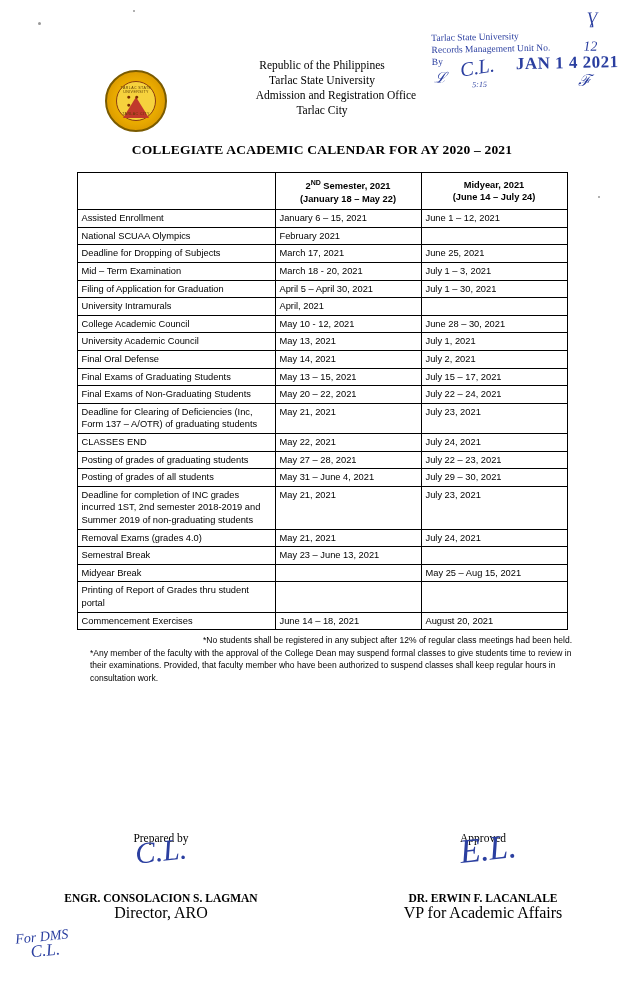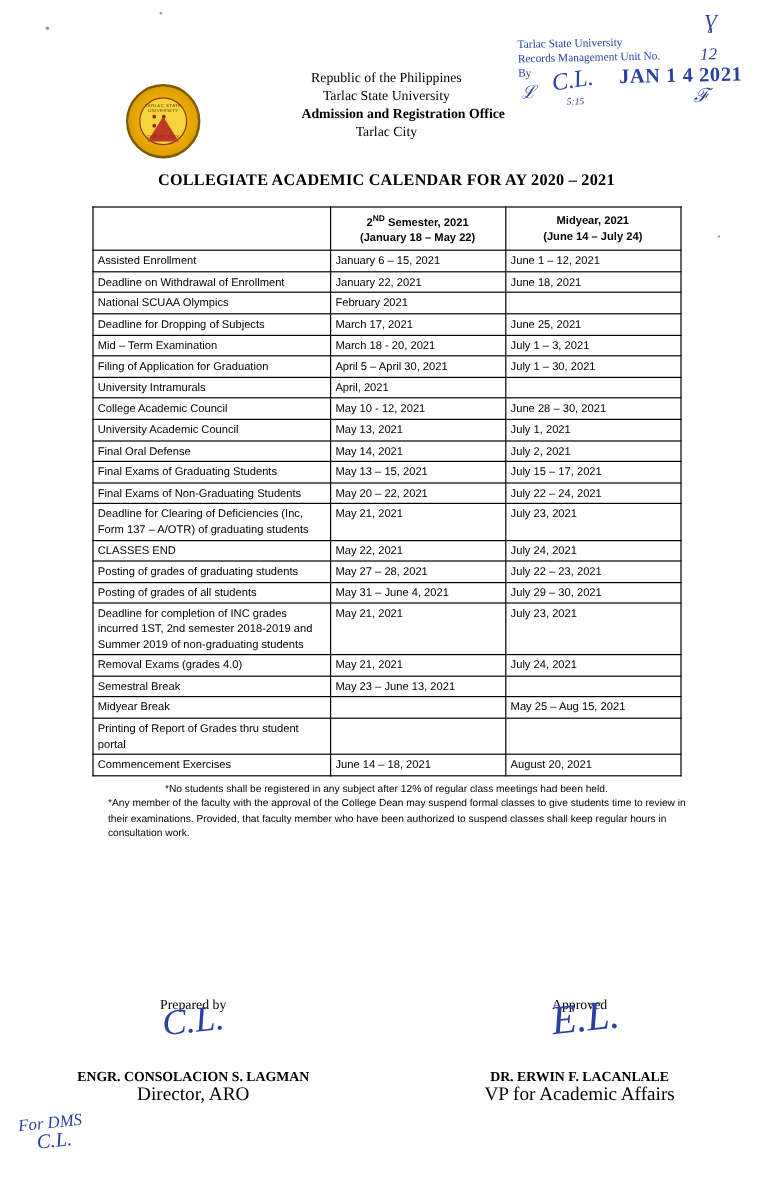--- a/index.html
+++ b/index.html
@@ -27,21 +27,21 @@
     position: relative;
     padding-top: 58px;
     text-align: center;
   }
   .header-line {
     font-size: 11.5px;
     line-height: 15px;
     font-family: "Liberation Serif", serif;
   }
   .header-line.bold {
-    font-weight: bold;
+    font-weight: normal;
     padding-left: 28px;
   }
 
   .seal {
     position: absolute;
     left: 105px;
     top: 70px;
     width: 62px;
     height: 62px;
     border-radius: 50%;
@@ -202,21 +202,21 @@
 
   
   .notes {
     width: 500px;
     margin: 4px auto 0 auto;
     font-family: "Liberation Sans", sans-serif;
     font-size: 8.5px;
     line-height: 12.5px;
     text-align: center;
   }
-  .notes .n1 { text-align: center; }
+  .notes .n1 { text-align: right; }
   .notes .n2 {
     text-align: left;
     padding-left: 18px;
     text-indent: 0;
   }
 
   
   .sigblock {
     position: absolute;
     left: 0;
@@ -343,25 +343,20 @@
         </td>
       </tr>
     </thead>
     <tbody id="cal-body">
         <tr>
           <td>Assisted Enrollment</td>
           <td>January 6 – 15, 2021</td>
           <td>June 1 – 12, 2021</td>
         </tr>
         <tr>
-          <td>Deadline on Withdrawal of Enrollment</td>
-          <td>January 22, 2021</td>
-          <td>June 18, 2021</td>
-        </tr>
-        <tr>
           <td>National SCUAA Olympics</td>
           <td>February 2021</td>
           <td></td>
         </tr>
         <tr>
           <td>Deadline for Dropping of Subjects</td>
           <td>March 17, 2021</td>
           <td>June 25, 2021</td>
         </tr>
         <tr>

